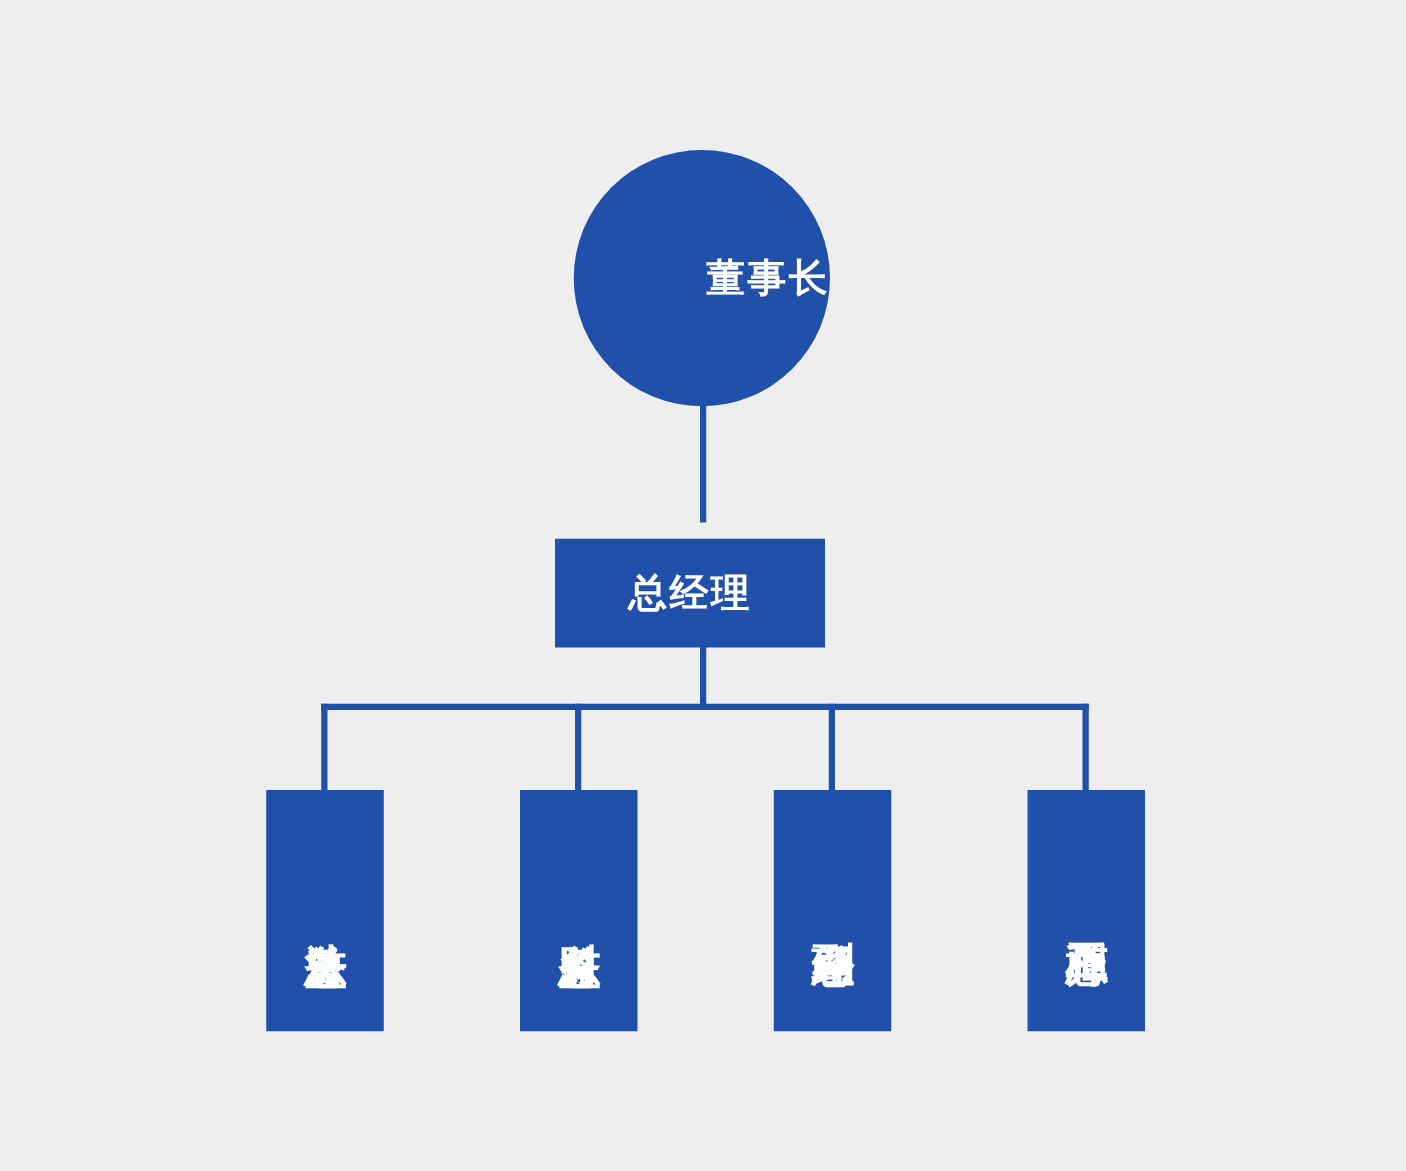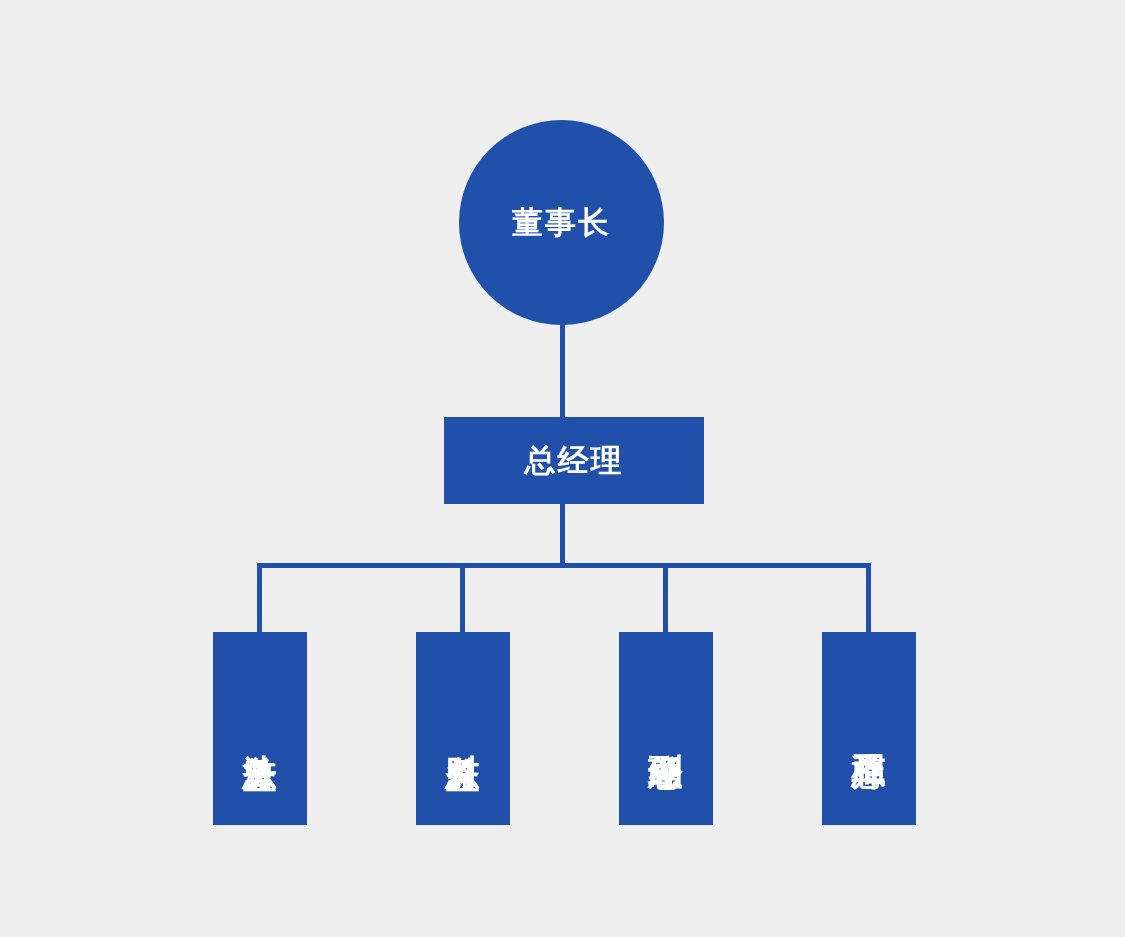--- a/index.html
+++ b/index.html
@@ -25,21 +25,21 @@
     background: #2150ab;
   }
 
   
   .node-circle {
     position: absolute;
     border-radius: 50%;
     background: #2150ab;
     display: flex;
     align-items: center;
-    justify-content: center;
+    justify-content: flex-end;
   }
   .node-circle .node-label {
     color: #ffffff;
     font-size: 31px;
     font-weight: bold;
     letter-spacing: 2px;
     line-height: 1;
     white-space: nowrap;
   }
 
@@ -83,21 +83,21 @@
 <body>
 
 <div id="org-chart">
 
   <div class="node-circle" style="left:459px; top:120px; width:205px; height:205px;">
     <span class="node-label">董事长</span>
   </div>
 
   <div class="connector" style="left:560px; top:324px; width:5px; height:94px;"></div>
 
-  <div class="node-box" style="left:444px; top:417px; width:260px; height:87px;">
+  <div class="node-box" style="left:444px; top:431px; width:216px; height:87px;">
     <span class="node-label">总经理</span>
   </div>
 
   <div class="connector" style="left:560px; top:503px; width:5px; height:64px;"></div>
 
   <div class="connector" style="left:257px; top:563px; width:614px; height:5px;"></div>
 
   <div class="connector" style="left:257px; top:563px; width:5px; height:70px;"></div>
   <div class="connector" style="left:460px; top:563px; width:5px; height:70px;"></div>
   <div class="connector" style="left:663px; top:563px; width:5px; height:70px;"></div>

